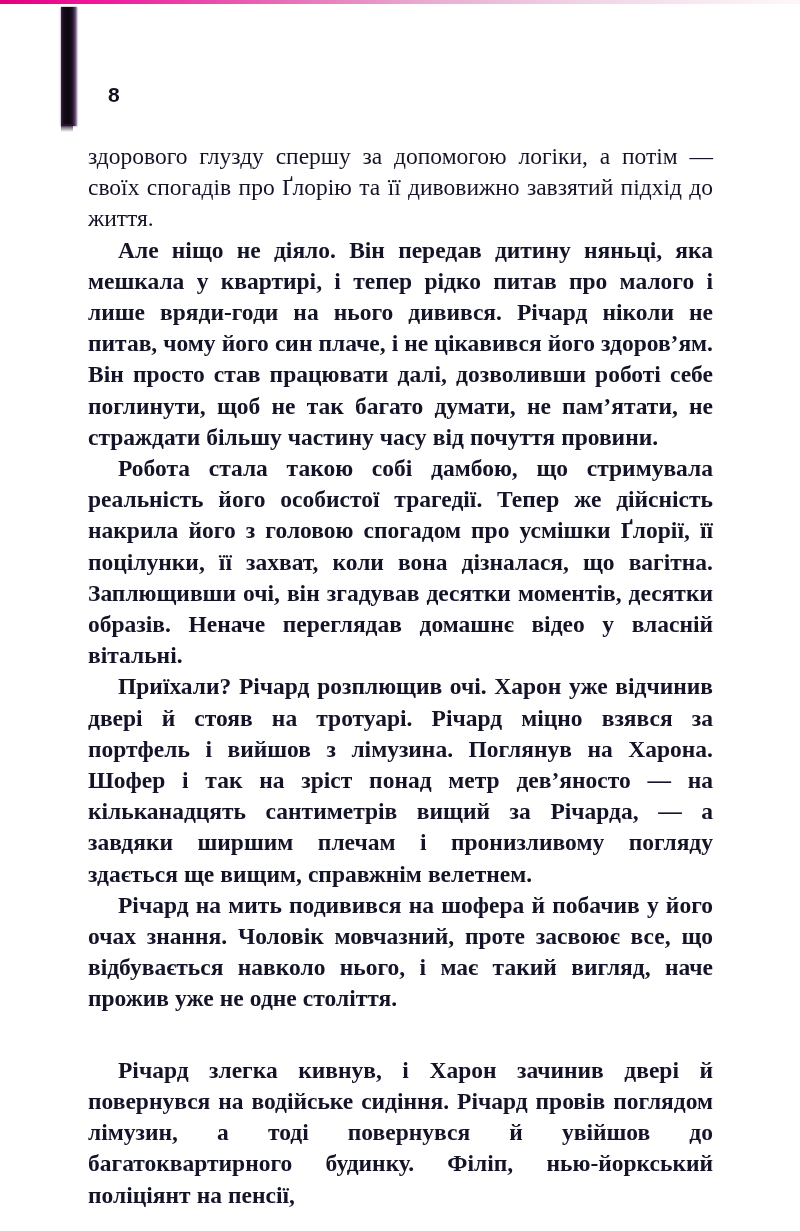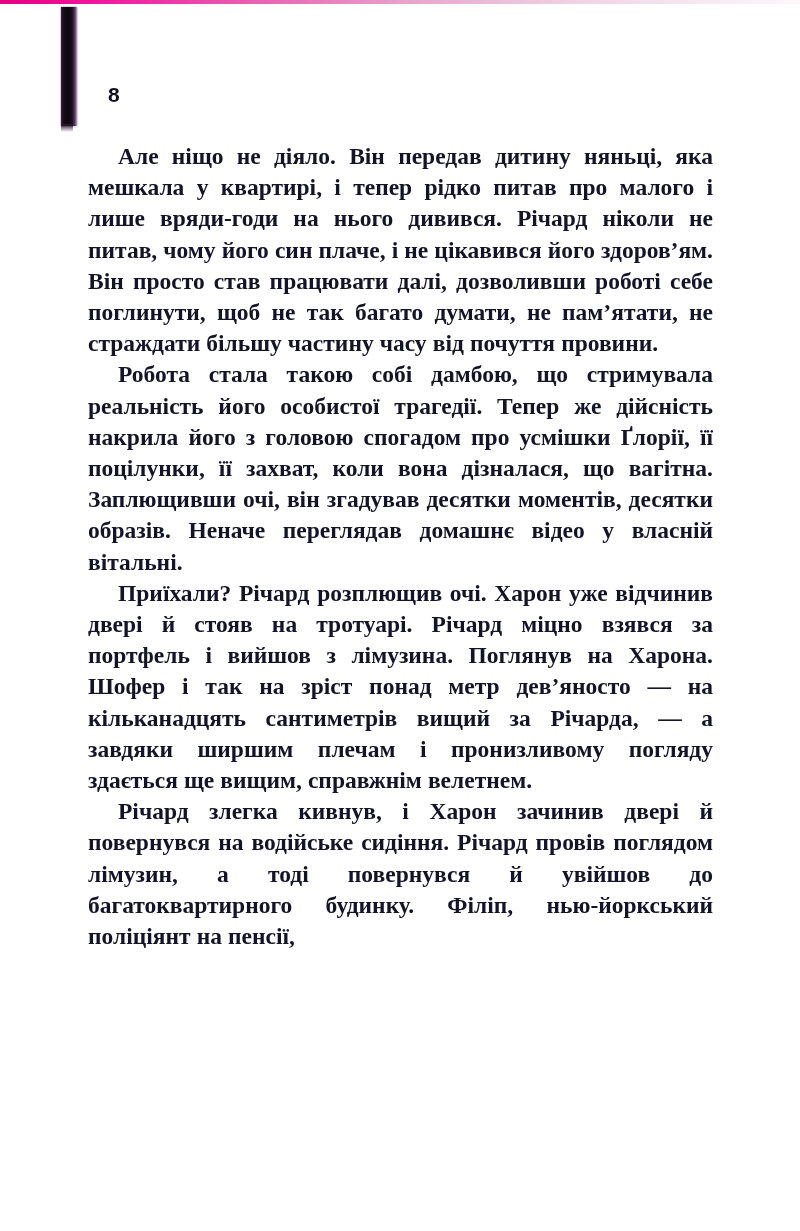--- a/index.html
+++ b/index.html
@@ -92,33 +92,36 @@
   }
 
   .para.indent {
     text-indent: 30px;
     font-weight: bold;
   }
 
   
   .para.tail {
     text-align: justify;
+    margin-top: 40px;
   }
 </style>
 </head>
 <body>
 
 <div id="page">
 
   <div id="top-edge-line"></div>
 
   <div id="binding-strip"></div>
 
   <div id="page-number">8</div>
 
   <div id="text-block">
+    <p class="para">здорового глузду спершу за допомогою логіки, а по­тім — своїх спогадів про Ґлорію та її дивовижно завзя­тий підхід до життя.</p>
     <p class="para indent">Але ніщо не діяло. Він передав дитину няньці, яка мешкала у квартирі, і тепер рідко питав про малого і ли­ше вряди-годи на нього дивився. Річард ніколи не питав, чому його син плаче, і не цікавився його здоров’ям. Він просто став працювати далі, дозволивши роботі себе по­глинути, щоб не так багато думати, не пам’ятати, не страж­дати більшу частину часу від почуття провини.</p>
     <p class="para indent">Робота стала такою собі дамбою, що стримувала реаль­ність його особистої трагедії. Тепер же дійсність накрила його з головою спогадом про усмішки Ґлорії, її поцілун­ки, її захват, коли вона дізналася, що вагітна. Заплющив­ши очі, він згадував десятки моментів, десятки образів. Неначе переглядав домашнє відео у власній вітальні.</p>
     <p class="para indent">Приїхали? Річард розплющив очі. Харон уже відчи­нив двері й стояв на тротуарі. Річард міцно взявся за портфель і вийшов з лімузина. Поглянув на Харона. Шофер і так на зріст понад метр дев’яносто — на кіль­канадцять сантиметрів вищий за Річарда, — а завдяки ширшим плечам і пронизливому погляду здається ще вищим, справжнім велетнем.</p>
+    <p class="para indent">Річард на мить подивився на шофера й побачив у йо­го очах знання. Чоловік мовчазний, проте засвоює все, що відбувається навколо нього, і має такий вигляд, наче прожив уже не одне століття.</p>
     <p class="para indent tail">Річард злегка кивнув, і Харон зачинив двері й повер­нувся на водійське сидіння. Річард провів поглядом лі­музин, а тоді повернувся й увійшов до багатоквартир­ного будинку. Філіп, нью-йоркський поліціянт на пенсії,</p>
   </div>
 
 </div>
 
 </body></html>

